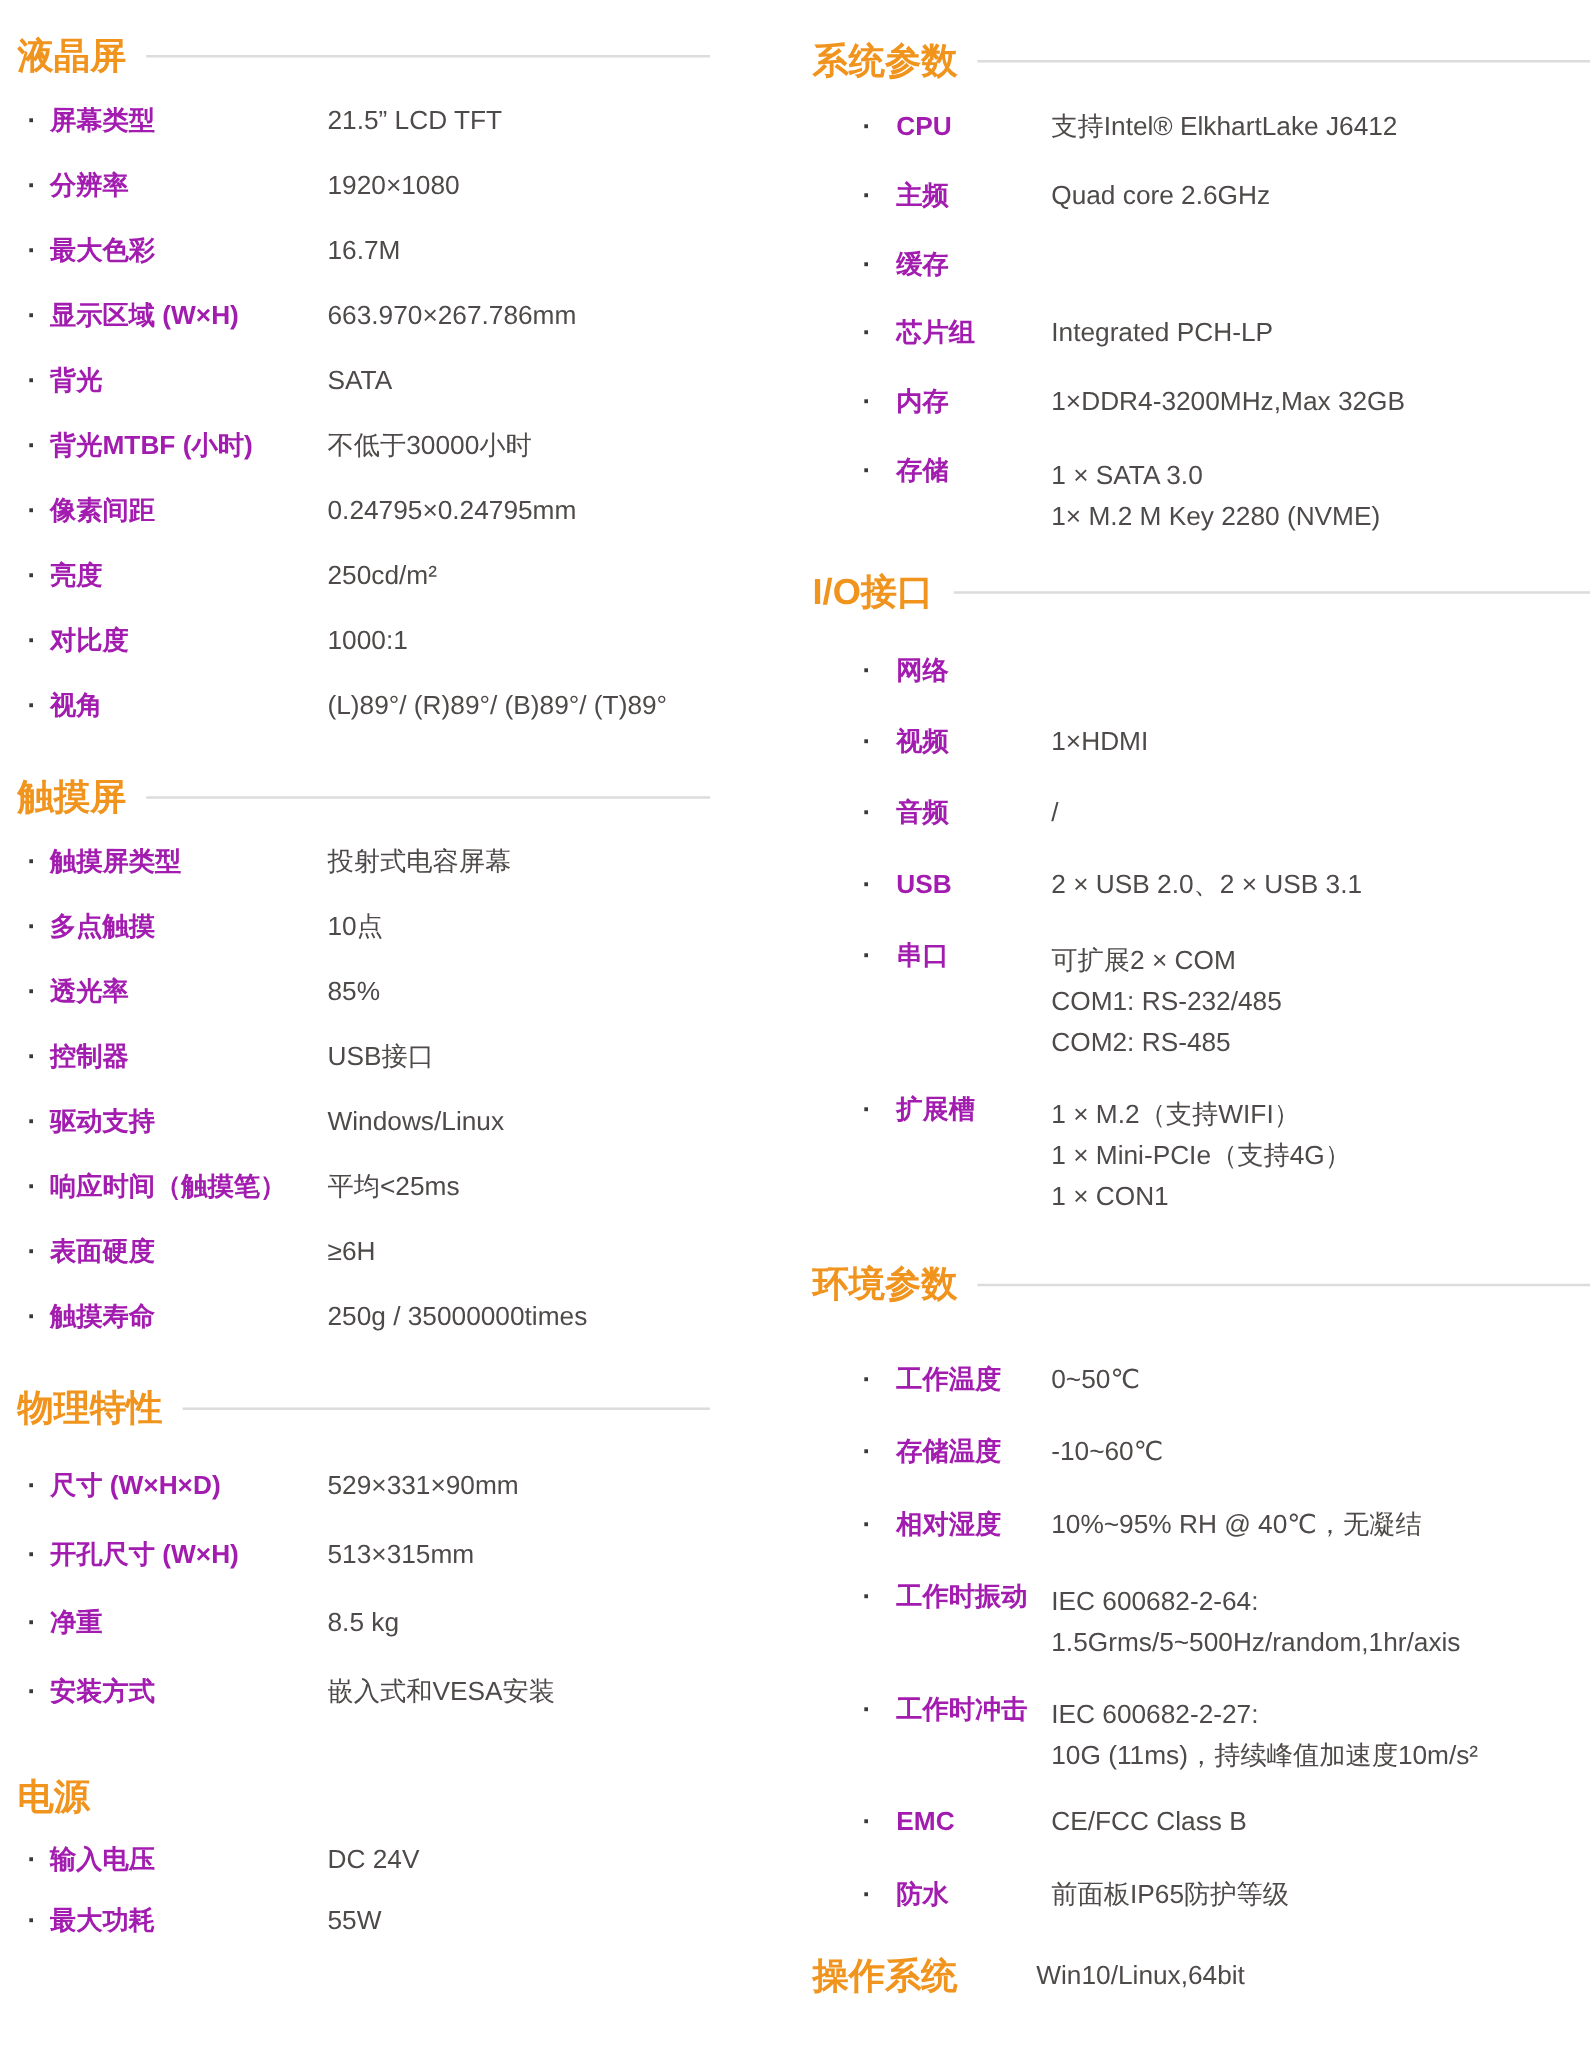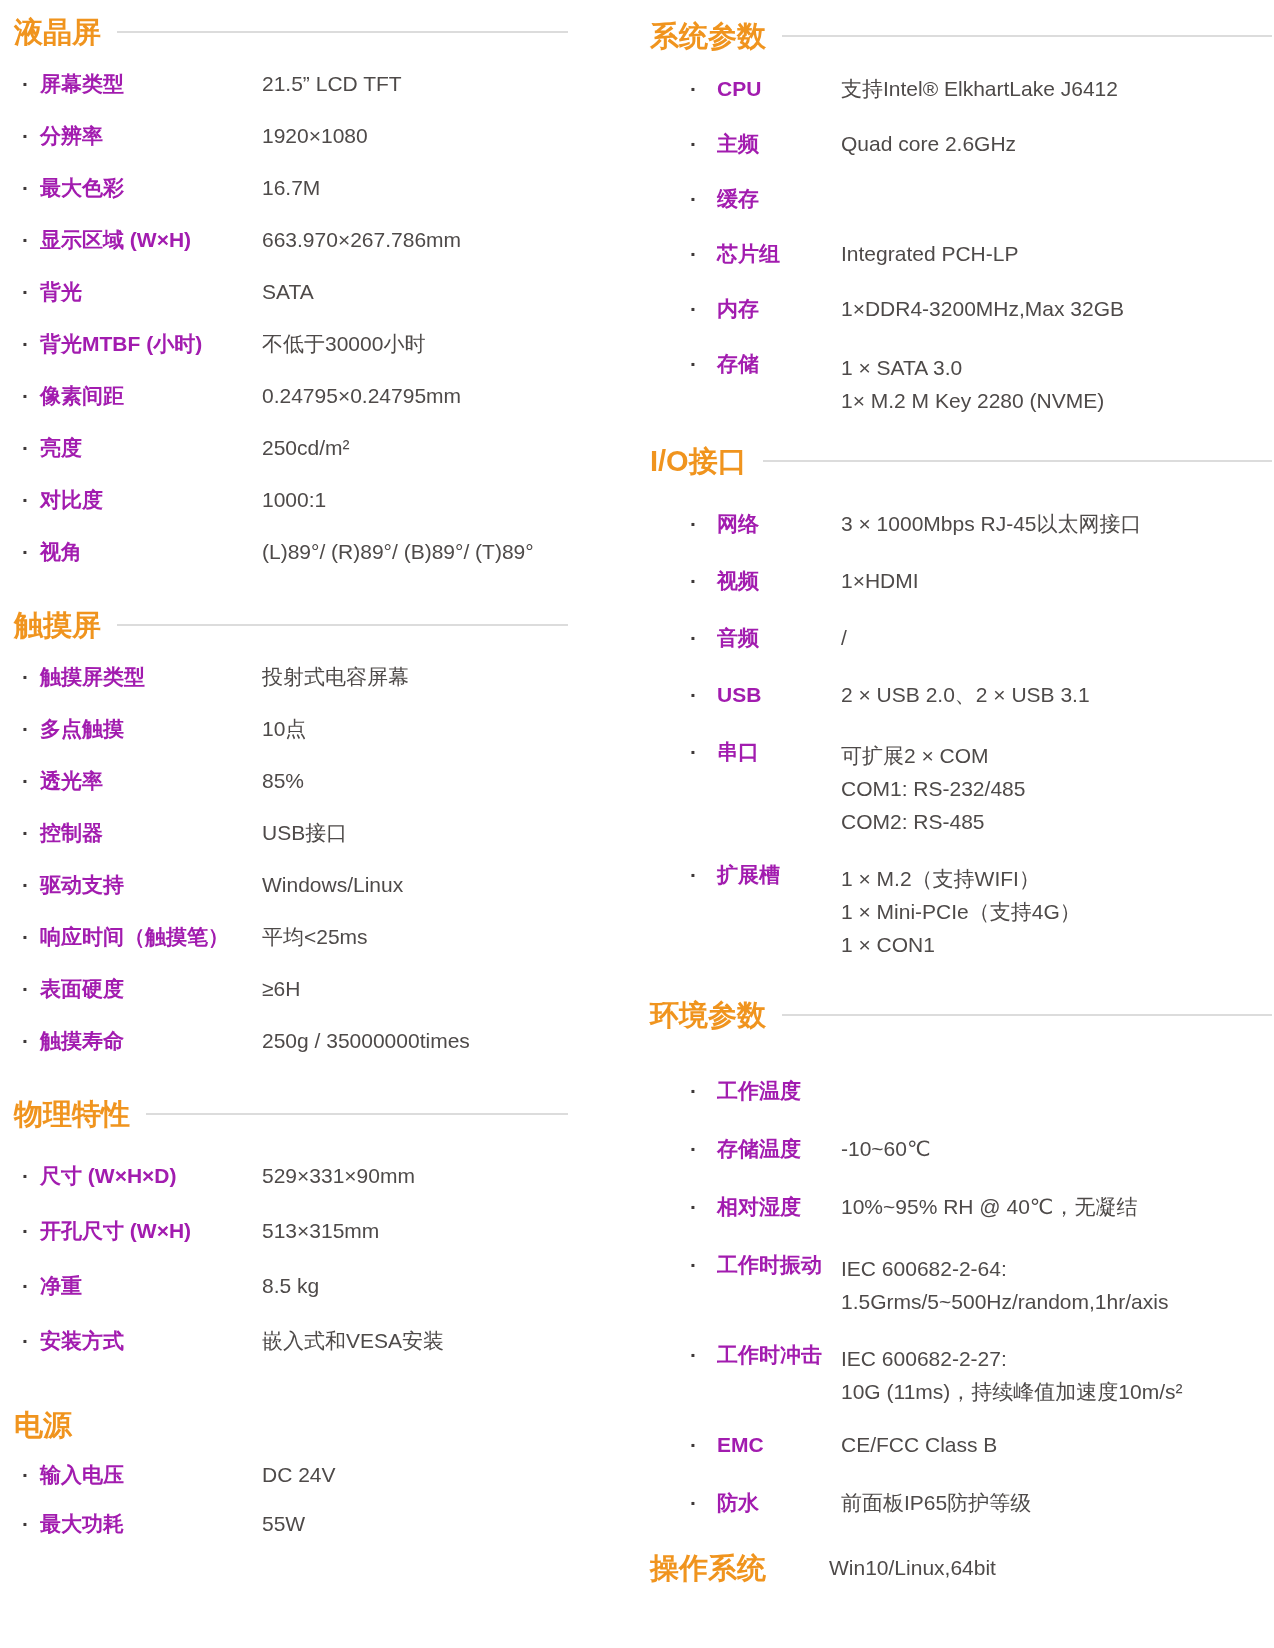--- a/index.html
+++ b/index.html
@@ -22,20 +22,21 @@
     top: 0;
   }
   .col-left  { left: 14px;  width: 554px; top: 12px; }
   .col-right { left: 650px; width: 622px; top: 16px; }
 
   .sec-head {
     display: flex;
     align-items: flex-start;
     position: relative;
     height: 40px;
+    margin-top: 13px;
   }
   .sec-title {
     font-size: 29px;
     line-height: 40px;
     font-weight: bold;
     color: #F0941E;
     white-space: nowrap;
   }
   .sec-line {
     flex: 1;
@@ -304,21 +305,20 @@
       </section>
       <section class="section s-io">
         <div class="sec-head">
           <span class="sec-title">I/O接口</span>
           <span class="sec-line"></span>
         </div>
         <div class="rows">
           <div class="row">
             <span class="bullet">·</span>
             <span class="label">网络</span>
-            <span class="value">3 × 1000Mbps RJ-45以太网接口</span>
           </div>
           <div class="row">
             <span class="bullet">·</span>
             <span class="label">视频</span>
             <span class="value">1×HDMI</span>
           </div>
           <div class="row">
             <span class="bullet">·</span>
             <span class="label">音频</span>
             <span class="value">/</span>
@@ -346,20 +346,21 @@
       </section>
       <section class="section s-env">
         <div class="sec-head">
           <span class="sec-title">环境参数</span>
           <span class="sec-line"></span>
         </div>
         <div class="rows">
           <div class="row">
             <span class="bullet">·</span>
             <span class="label">工作温度</span>
+            <span class="value">0~50℃</span>
           </div>
           <div class="row">
             <span class="bullet">·</span>
             <span class="label">存储温度</span>
             <span class="value">-10~60℃</span>
           </div>
           <div class="row">
             <span class="bullet">·</span>
             <span class="label">相对湿度</span>
             <span class="value">10%~95% RH @ 40℃，无凝结</span>

